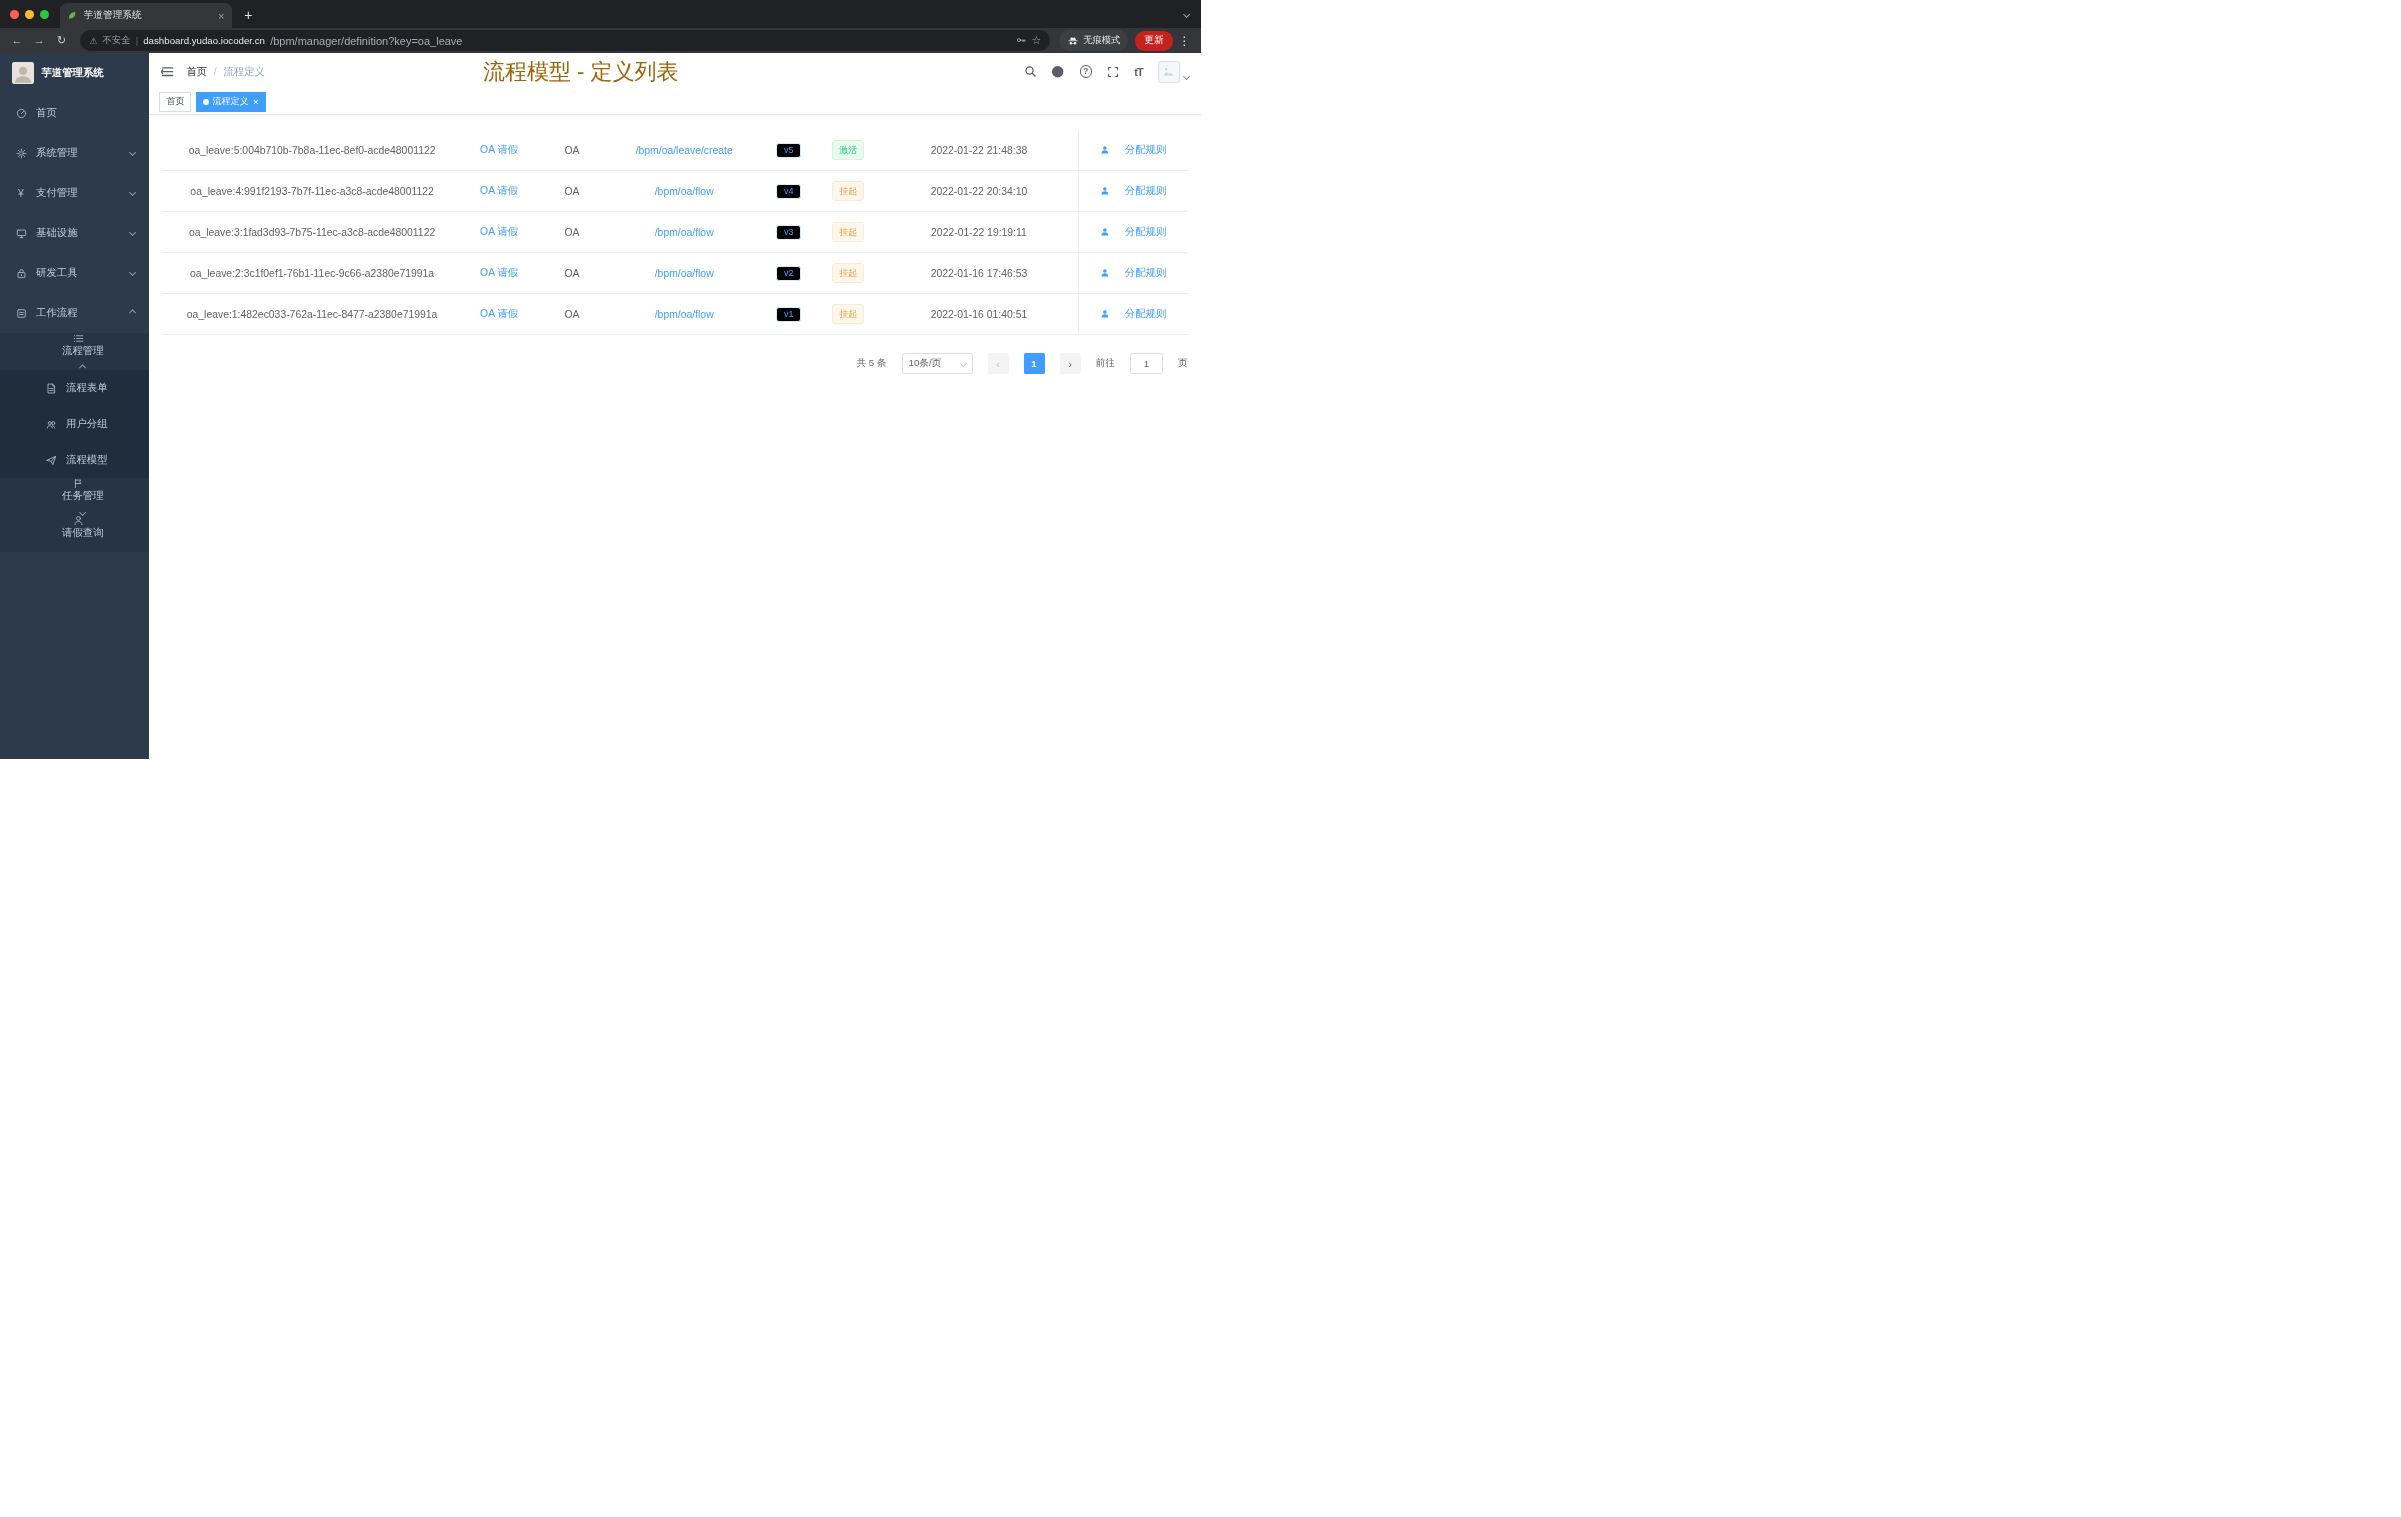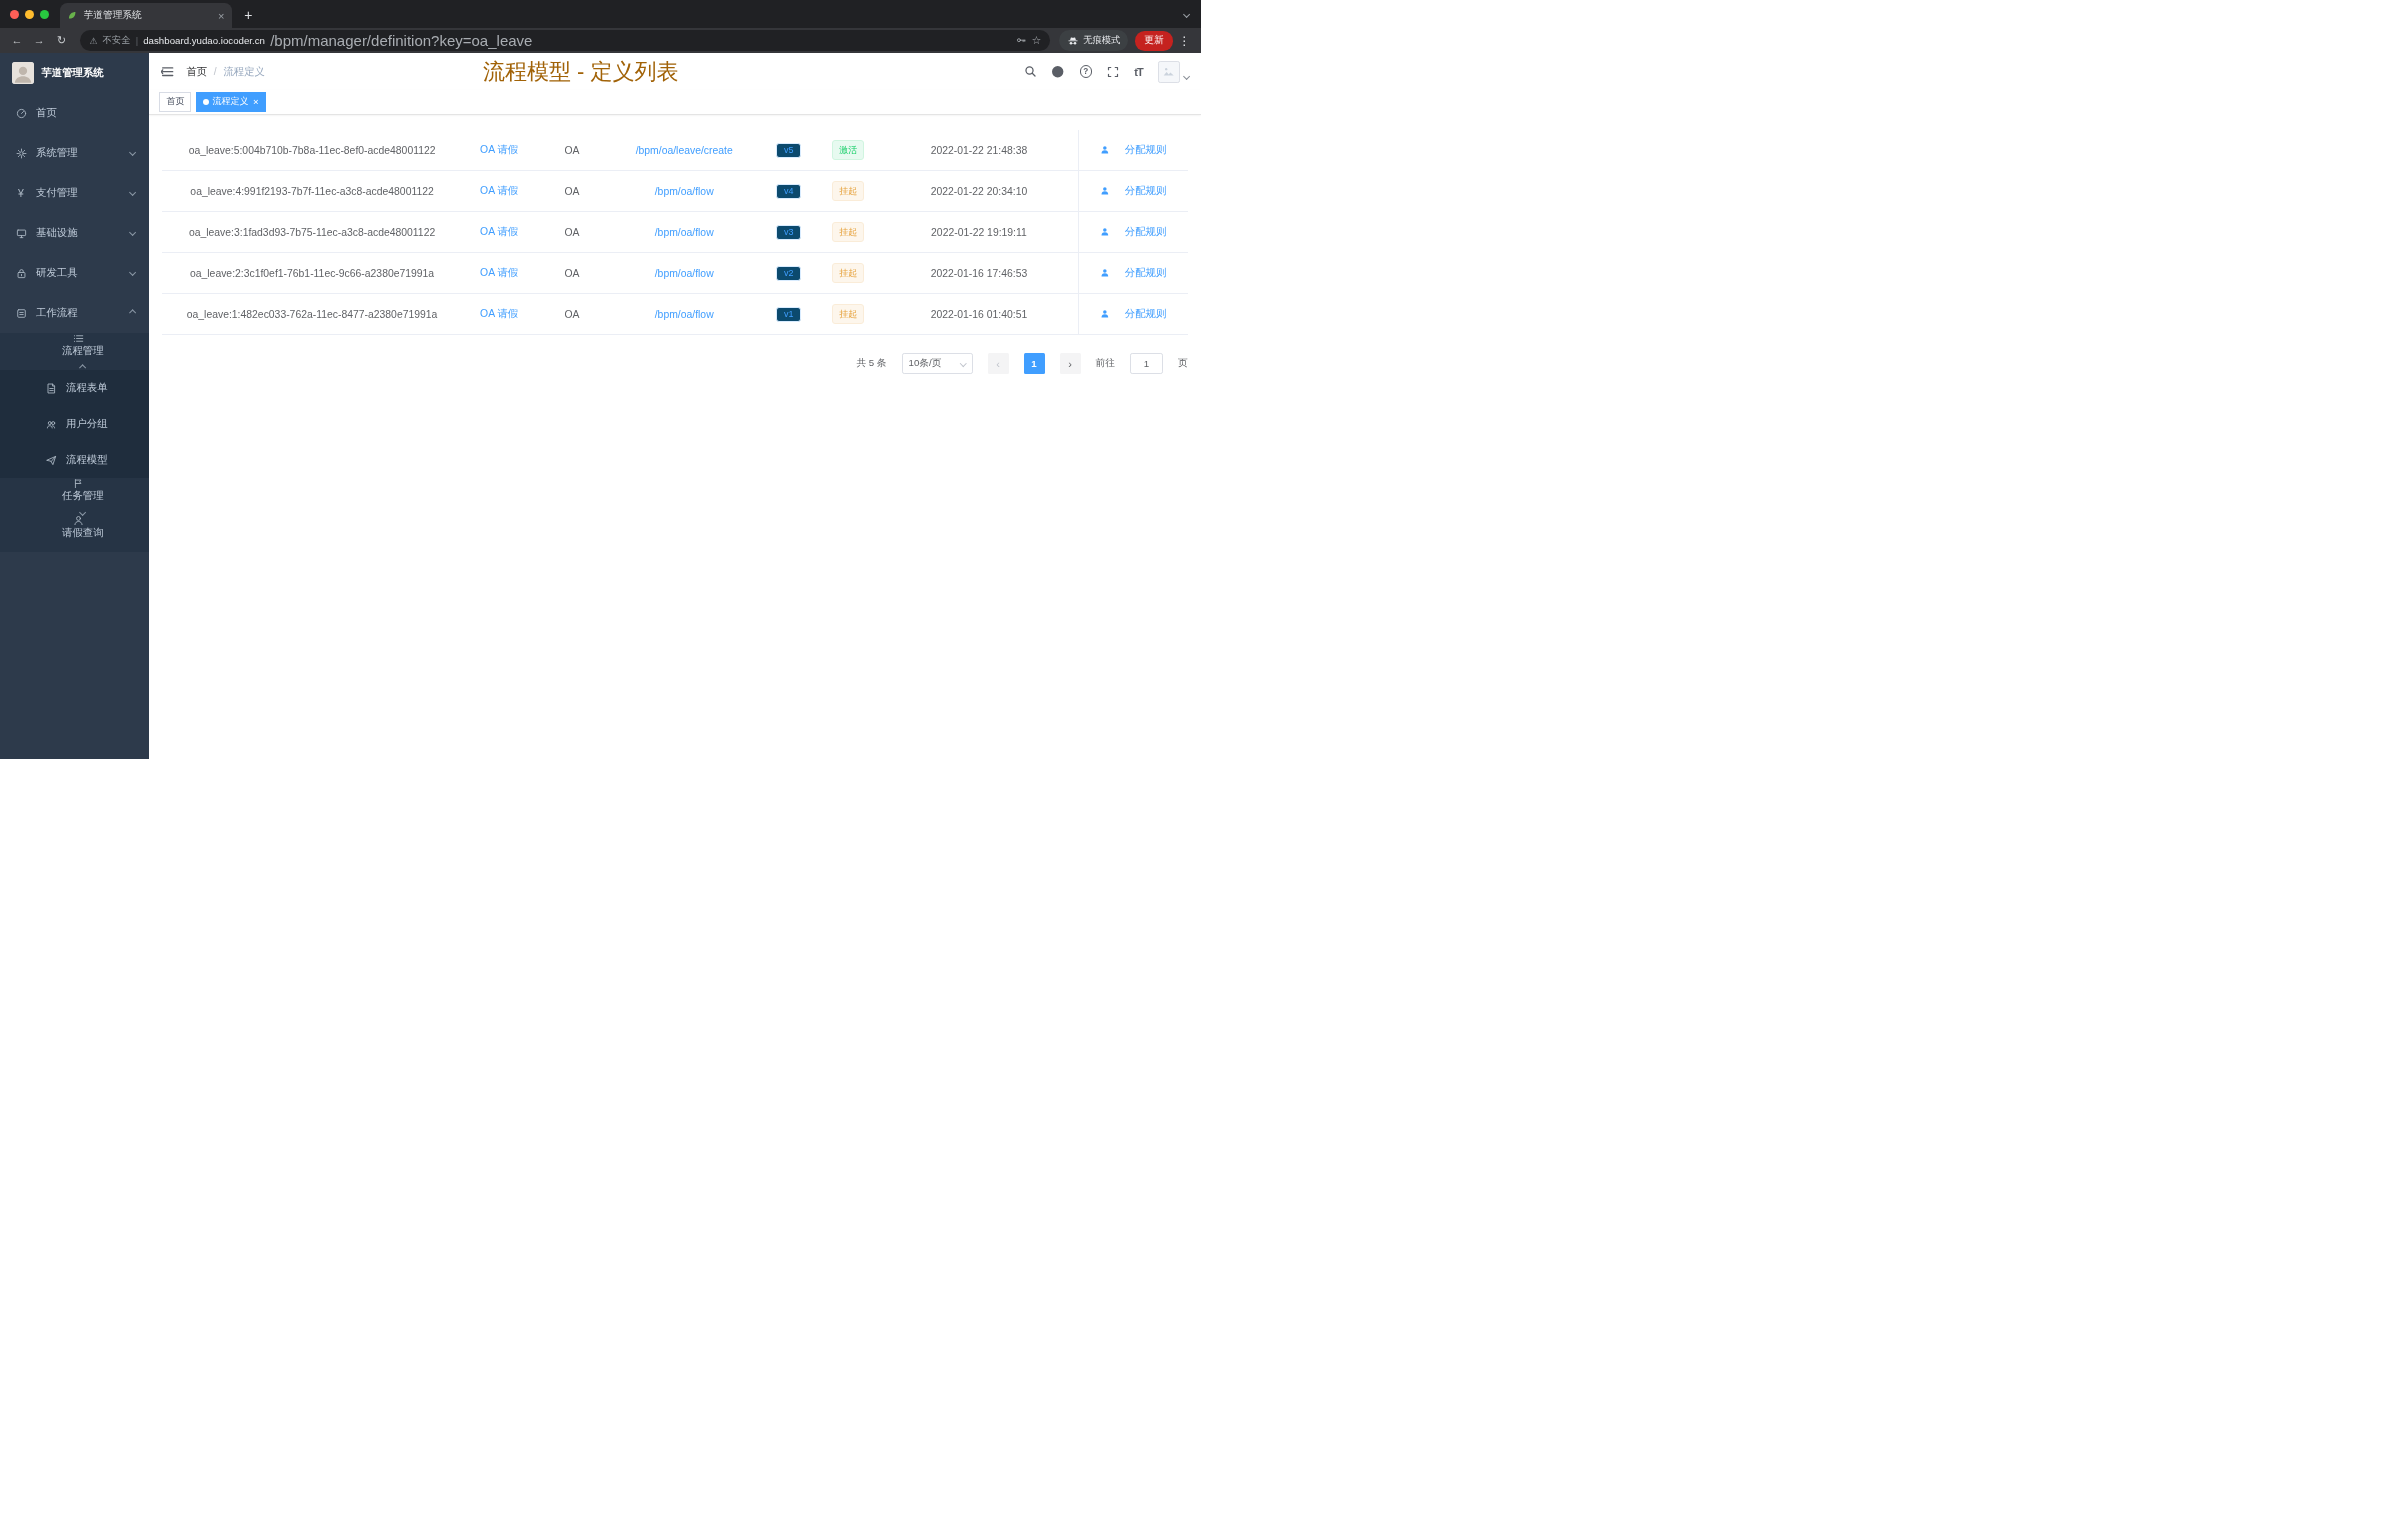--- a/index.html
+++ b/index.html
@@ -22,21 +22,21 @@
   .chv.up { transform:rotate(-135deg); }
   .strip-chev { color:#9aa0a6; margin:0 12px 10.4px 0; }
 
   .toolbar { height:25px; background:#35363a; display:flex; align-items:center; padding:0 7.4px; gap:3px; flex-shrink:0; }
   .navbtn { width:19.3px; height:19.3px; border-radius:50%; color:#c7cacd; font-size:11px; display:flex; align-items:center; justify-content:center; }
   .urlbar { flex:1; height:21px; background:#202124; border-radius:10.4px; margin:0 6px; display:flex; align-items:center; padding:0 9px; gap:5.2px; font-size:9.3px; }
   .warn { color:#9aa0a6; font-size:9px; }
   .notsecure { color:#9aa0a6; }
   .url-div { color:#5f6368; }
   .url-host { color:#e8eaed; font-size:9.7px; }
-  .url-path { color:#a9adb2; font-size:15px; }
+  .url-path { color:#a9adb2; font-size:11px; }
   .urlbar .sp { flex:1; }
   .keyicon { color:#a9adb2; display:flex; }
   .staricon { color:#a9adb2; font-size:11px; }
   .incog { height:21px; background:#3c4043; border-radius:10.4px; display:flex; align-items:center; gap:4.5px; padding:0 7.4px; color:#e8eaed; font-size:9.3px; }
   .updatebtn { height:20px; background:#c5221f; border-radius:9.7px; color:#fff; font-size:9.7px; display:flex; align-items:center; padding:0 9px; margin-left:4.5px; }
   .menudots { color:#e8eaed; font-size:12px; margin:0 3px; }
 
   
   .app { flex:1; display:flex; min-height:0; }
   .sidebar { width:149px; background:#2d3a4b; color:#bfcbd9; flex-shrink:0; overflow:hidden; }
@@ -76,21 +76,21 @@
   .tag .tclose { margin-left:4.5px; font-size:9.7px; }
 
   .content { flex:1; padding:15px 13.4px 0 13.4px; overflow:hidden; }
   .tbl { width:100%; font-size:10.4px; color:#606266; }
   .tr { display:flex; align-items:center; border-bottom:0.7px solid #ebeef5; height:41px; }
   .tr.head { height:30px; background:#f8f8f9; color:#515a6e; font-weight:bold; border-bottom:0.7px solid #ebeef5; }
   .td { text-align:center; padding:0 4.5px; overflow:hidden; white-space:nowrap; display:flex; align-items:center; justify-content:center; }
   .c-id{width:29.2%}.c-name{width:7.3%}.c-cat{width:6.9%}.c-form{width:15%}.c-ver{width:5.4%}.c-status{width:6.2%}.c-time{width:19.3%}
   .c-act{width:10.7%; border-left:0.7px solid #ebeef5; align-self:stretch;}
   .link { color:#409eff; cursor:pointer; }
-  .vtag { background:#0c4a6e; border:0.7px solid #d9ecff; color:#409eff; border-radius:3px; font-size:9px; padding:1.5px 6.7px; }
+  .vtag { background:#000000; border:0.7px solid #d9ecff; color:#409eff; border-radius:3px; font-size:9px; padding:1.5px 6.7px; }
   .stag { border-radius:3px; font-size:9px; padding:2.2px 6px; }
   .stag.success { background:#e7faf0; border:0.7px solid #d0f5e0; color:#13ce66; }
   .stag.warning { background:#fdf6ec; border:0.7px solid #faecd8; color:#e6a23c; }
   .actlink { color:#409eff; display:flex; align-items:center; gap:15px; cursor:pointer; }
   .picon { width:9.7px; height:9.7px; }
 
   .pager { margin-top:18px; display:flex; align-items:center; justify-content:flex-end; gap:15px; font-size:9.7px; color:#606266; }
   .psel { width:71px; height:21px; border:0.7px solid #dcdfe6; border-radius:2.2px; display:flex; align-items:center; justify-content:space-between; padding:0 6px; color:#606266; cursor:pointer; }
   .psel .chv { color:#c0c4cc; width:4.5px; height:4.5px; }
   .pbtn { width:21px; height:21px; background:#f4f4f5; border-radius:1.5px; display:flex; align-items:center; justify-content:center; font-size:11px; cursor:pointer; }

